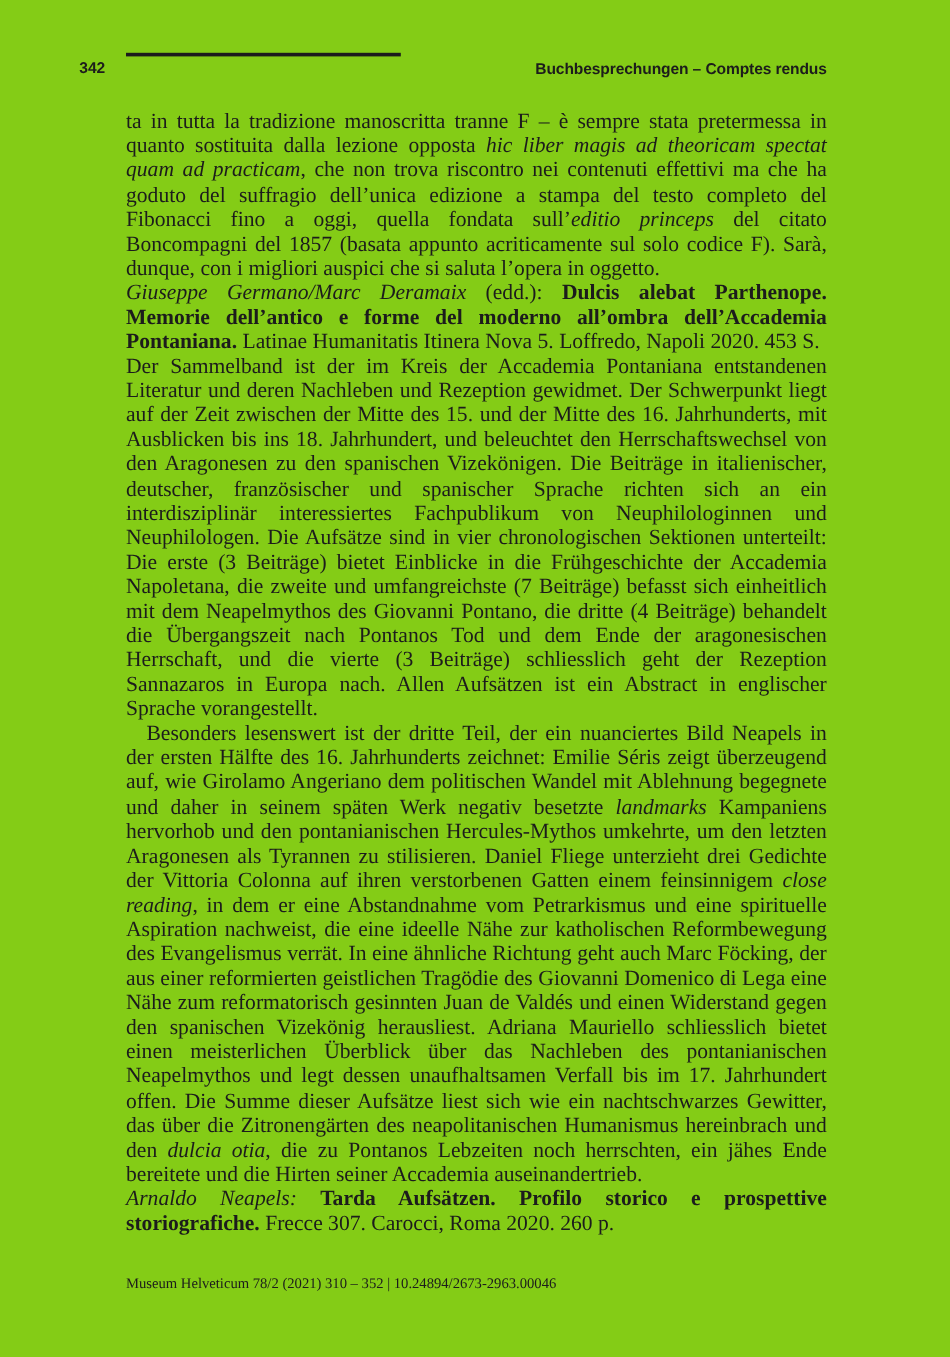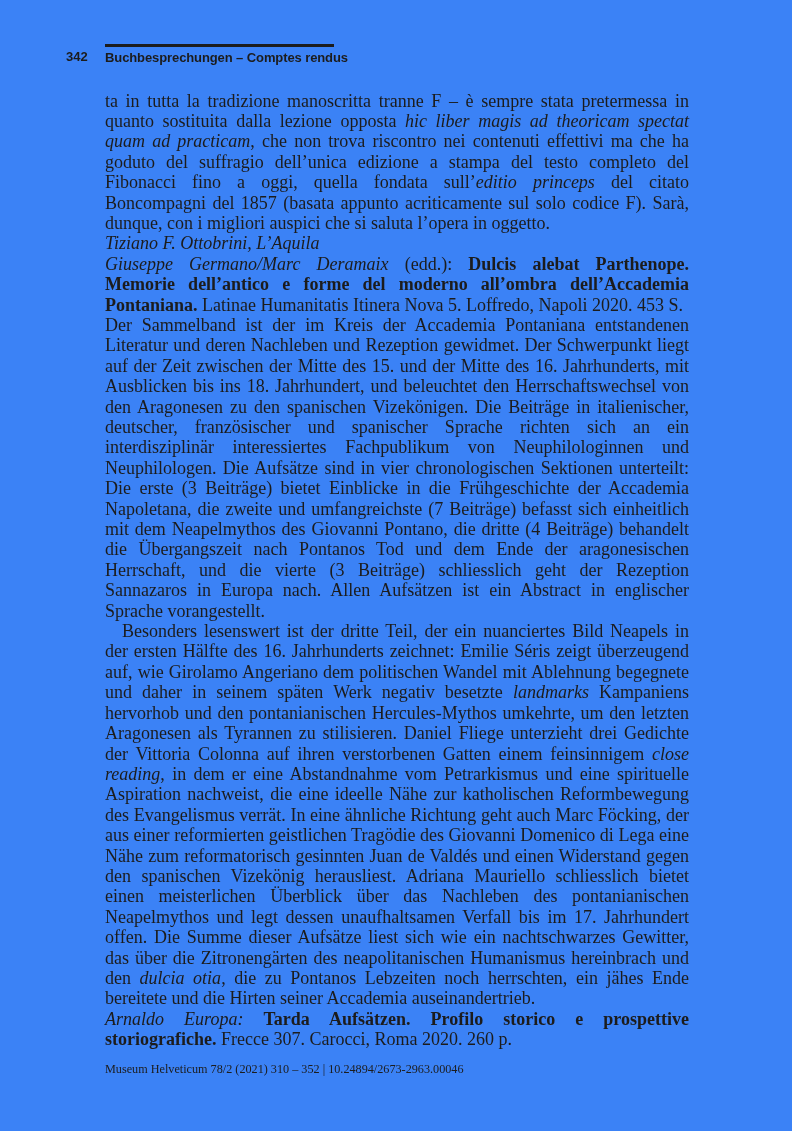--- a/index.html
+++ b/index.html
@@ -1,39 +1,40 @@
 <!DOCTYPE html>
 <html lang="de"><head>
 <meta charset="utf-8">
 <style>
   html,body{margin:0;padding:0;background:#ffffff;}
   .page{
     position:relative;
     width:792px;height:1131px;
-    background:#3b82f6;
+    background:#84cc16;
     color:#1c1c1c;
     overflow:hidden;
     font-family:"Liberation Serif",serif;
   }
   .pageno{
     position:absolute;left:66px;top:49px;
     font-family:"Liberation Sans",sans-serif;
     font-weight:bold;font-size:13px;line-height:15px;
   }
   .content{
     position:absolute;left:105px;top:44px;width:584px;
   }
   .header-rule{
     width:229px;height:2.5px;background:#1c1c1c;margin:0 0 3px 0;
   }
   .header-title{
     font-family:"Liberation Sans",sans-serif;
     font-weight:bold;font-size:13px;line-height:15px;
     letter-spacing:-0.1px;
     margin:0 0 26px 0;
+    text-align:right;
   }
   .review{margin:0;}
   .review + .review{}
   .review p{
     margin:0;
     font-size:18px;line-height:20.4px;
     text-align:justify;
     hyphens:none;
   }
   .indent{text-indent:17px;}
@@ -59,31 +60,30 @@
 
   <div class="content">
 
     <div class="header">
       <div class="header-rule"></div>
       <div class="header-title">Buchbesprechungen – Comptes rendus</div>
     </div>
 
     <div class="review">
       <p><span>ta in tutta la tradizione manoscritta tranne F – è sempre stata pretermessa in quanto sostituita dalla lezione opposta </span><span class="it">hic liber magis ad theoricam spectat quam ad practicam</span><span>, che non trova riscontro nei contenuti effettivi ma che ha goduto del suffragio dell’unica edizione a stampa del testo completo del Fibonacci fino a oggi, quella fondata sull’</span><span class="it">editio princeps</span><span> del citato Boncompagni del 1857 (basata appunto acriticamente sul solo codice F). Sarà, dunque, con i migliori auspici che si saluta l’opera in oggetto.</span></p>
-      <p class="sig">Tiziano F. Ottobrini, L’Aquila</p>
     </div>
 
     <div class="review">
       <p><span class="it">Giuseppe Germano/Marc Deramaix</span><span> (edd.): </span><span class="bd">Dulcis alebat Parthenope. Memorie dell’antico e forme del moderno all’ombra dell’Accademia Pontaniana.</span><span> Latinae Humanitatis Itinera Nova 5. Loffredo, Napoli 2020. 453 S.</span></p>
       <p><span>Der Sammelband ist der im Kreis der Accademia Pontaniana entstandenen Literatur und deren Nachleben und Rezeption gewidmet. Der Schwerpunkt liegt auf der Zeit zwischen der Mitte des 15. und der Mitte des 16. Jahrhunderts, mit Ausblicken bis ins 18. Jahrhundert, und beleuchtet den Herrschaftswechsel von den Aragonesen zu den spanischen Vizekönigen. Die Beiträge in italienischer, deutscher, französischer und spanischer Sprache richten sich an ein interdisziplinär interessiertes Fachpublikum von Neuphilologinnen und Neuphilologen. Die Aufsätze sind in vier chronologischen Sektionen unterteilt: Die erste (3 Beiträge) bietet Einblicke in die Frühgeschichte der Accademia Napoletana, die zweite und umfangreichste (7 Beiträge) befasst sich einheitlich mit dem Neapelmythos des Giovanni Pontano, die dritte (4 Beiträge) behandelt die Übergangszeit nach Pontanos Tod und dem Ende der aragonesischen Herrschaft, und die vierte (3 Beiträge) schliesslich geht der Rezeption Sannazaros in Europa nach. Allen Aufsätzen ist ein Abstract in englischer Sprache vorangestellt.</span></p>
       <p class="indent"><span>Besonders lesenswert ist der dritte Teil, der ein nuanciertes Bild Neapels in der ersten Hälfte des 16. Jahrhunderts zeichnet: Emilie Séris zeigt überzeugend auf, wie Girolamo Angeriano dem politischen Wandel mit Ablehnung begegnete und daher in seinem späten Werk negativ besetzte </span><span class="it">landmarks</span><span> Kampaniens hervorhob und den pontanianischen Hercules-Mythos umkehrte, um den letzten Aragonesen als Tyrannen zu stilisieren. Daniel Fliege unterzieht drei Gedichte der Vittoria Colonna auf ihren verstorbenen Gatten einem feinsinnigem </span><span class="it">close reading</span><span>, in dem er eine Abstandnahme vom Petrarkismus und eine spirituelle Aspiration nachweist, die eine ideelle Nähe zur katholischen Reformbewegung des Evangelismus verrät. In eine ähnliche Richtung geht auch Marc Föcking, der aus einer reformierten geistlichen Tragödie des Giovanni Domenico di Lega eine Nähe zum reformatorisch gesinnten Juan de Valdés und einen Widerstand gegen den spanischen Vizekönig herausliest. Adriana Mauriello schliesslich bietet einen meisterlichen Überblick über das Nachleben des pontanianischen Neapelmythos und legt dessen unaufhaltsamen Verfall bis im 17. Jahrhundert offen. Die Summe dieser Aufsätze liest sich wie ein nachtschwarzes Gewitter, das über die Zitronengärten des neapolitanischen Humanismus hereinbrach und den </span><span class="it">dulcia otia</span><span>, die zu Pontanos Lebzeiten noch herrschten, ein jähes Ende bereitete und die Hirten seiner Accademia auseinandertrieb.</span></p>
     </div>
 
     <div class="review">
-      <p><span class="it">Arnaldo Europa: </span><span class="bd">Tarda Aufsätzen. Profilo storico e prospettive storiografiche.</span><span> Frecce 307. Carocci, Roma 2020. 260 p.</span></p>
+      <p><span class="it">Arnaldo Neapels: </span><span class="bd">Tarda Aufsätzen. Profilo storico e prospettive storiografiche.</span><span> Frecce 307. Carocci, Roma 2020. 260 p.</span></p>
     </div>
 
   </div>
 
   <div class="footer">
     <span>Museum Helveticum 78/2 (2021) 310 – 352  |  10.24894/2673-2963.00046</span>
   </div>
 
 </div>
 

